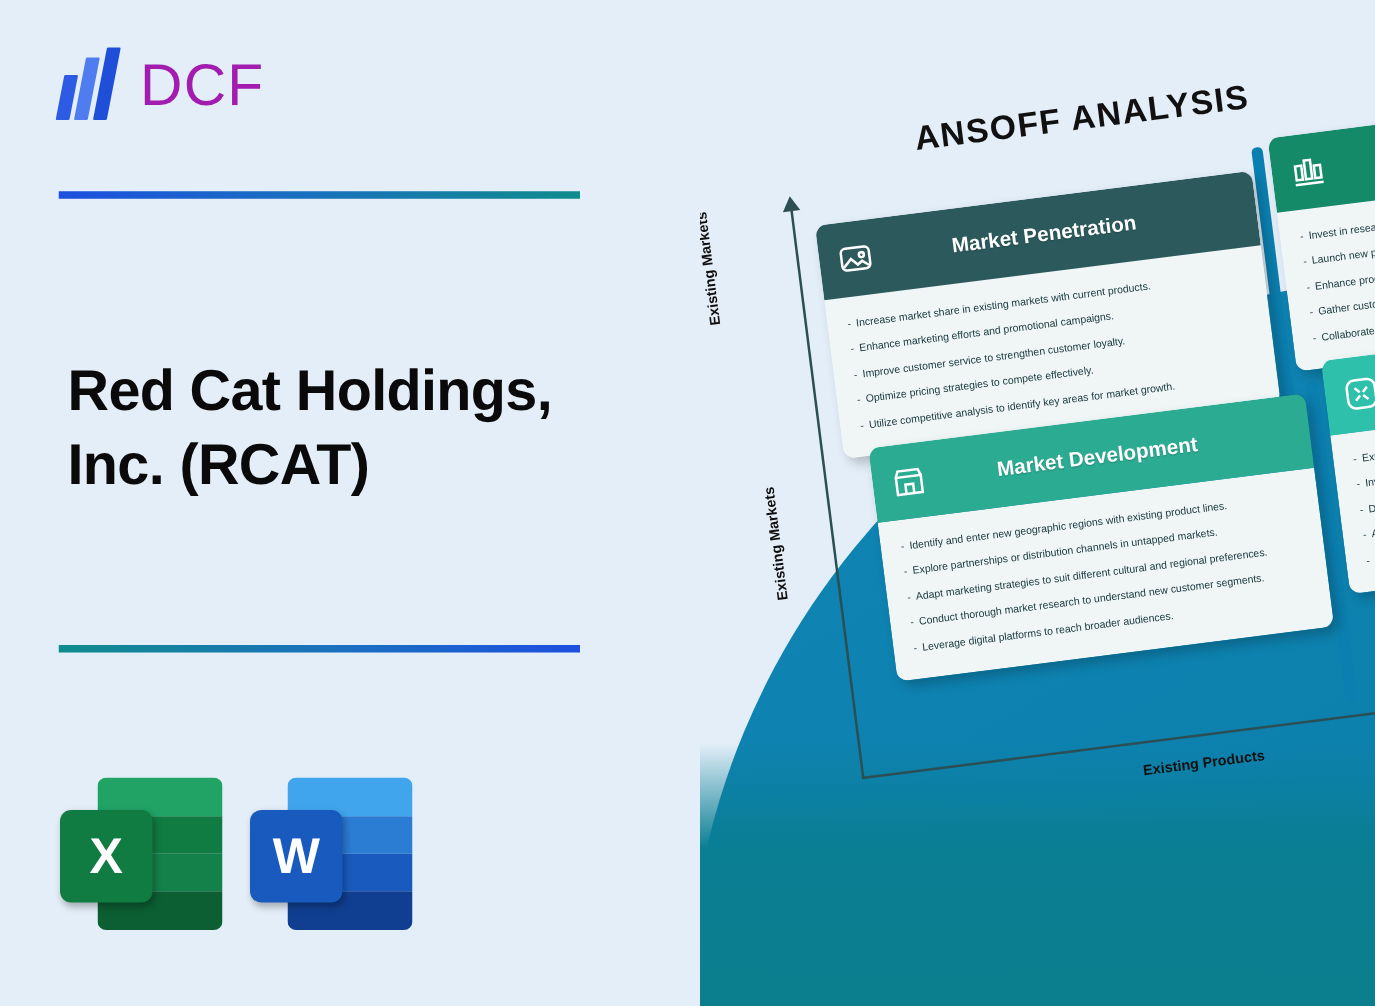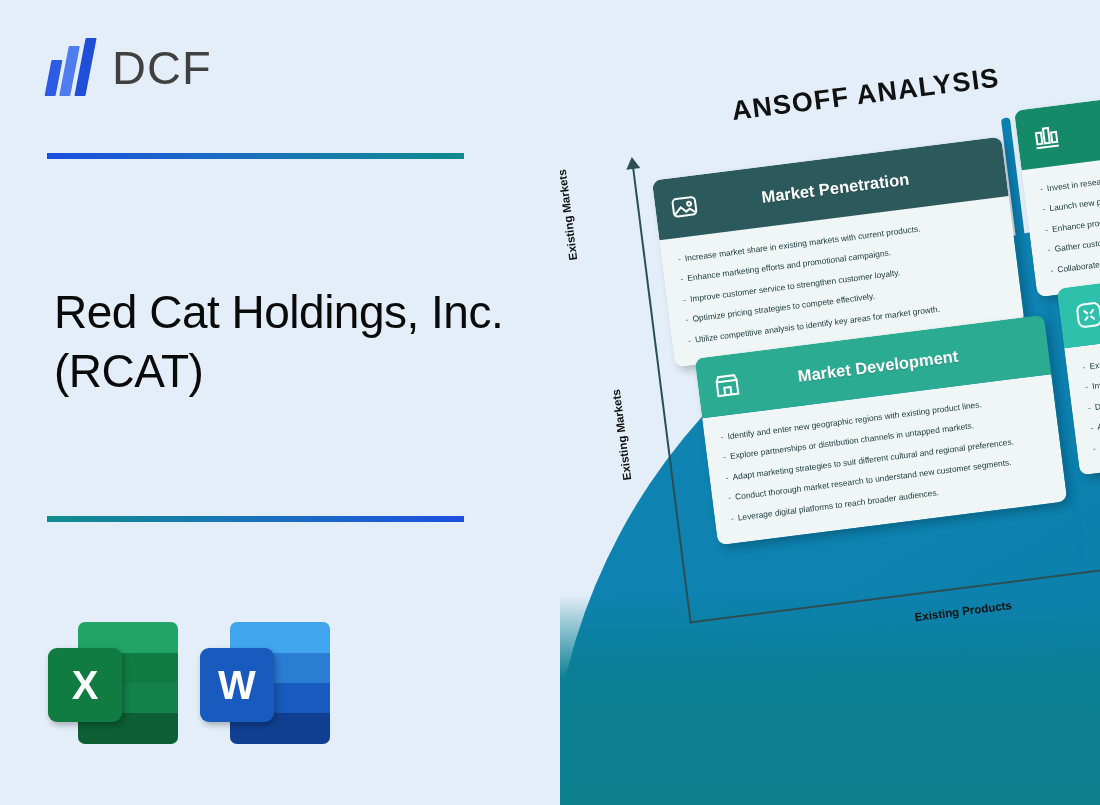--- a/index.html
+++ b/index.html
@@ -22,33 +22,33 @@
   }
   .logo-mark { width:52px; height:58px; position:relative; }
   .logo-mark span {
     position:absolute; bottom:0; width:11px; border-radius:1px;
     transform:skewX(-11deg);
   }
   .logo-bar-1 { left:2px;  height:36px; background:#2d5be3; }
   .logo-bar-2 { left:18px; height:50px; background:#4f7df0; }
   .logo-bar-3 { left:34px; height:58px; background:#1f4ed8; }
   #logo-text {
-    font-size:47px; font-weight:400; color:#404040;
+    font-size:47px; font-weight:400; color:#a21caf;
     letter-spacing:1px; line-height:1;
   }
 
   .divider {
     position:absolute; left:47px; width:417px; height:6px;
   }
   #divider-top    { top:153px; background:linear-gradient(90deg,#1c4fe0 0%,#1a6fc0 45%,#0f8c8c 100%); }
   #divider-bottom { top:516px; background:linear-gradient(90deg,#0f8c8c 0%,#1a6fc0 55%,#1c4fe0 100%); }
 
   #page-title {
     position:absolute; left:54px; top:283px; width:470px;
-    font-size:46px; font-weight:normal; color:#0a0a0a;
+    font-size:46px; font-weight:bold; color:#0a0a0a;
     line-height:1.28; letter-spacing:-0.5px;
   }
 
   #file-icons {
     position:absolute; left:48px; top:622px;
     display:flex; gap:22px;
   }
   .file-icon { width:130px; height:122px; position:relative; }
   .fi-page {
     position:absolute; right:0; top:0; width:100px; height:122px;

